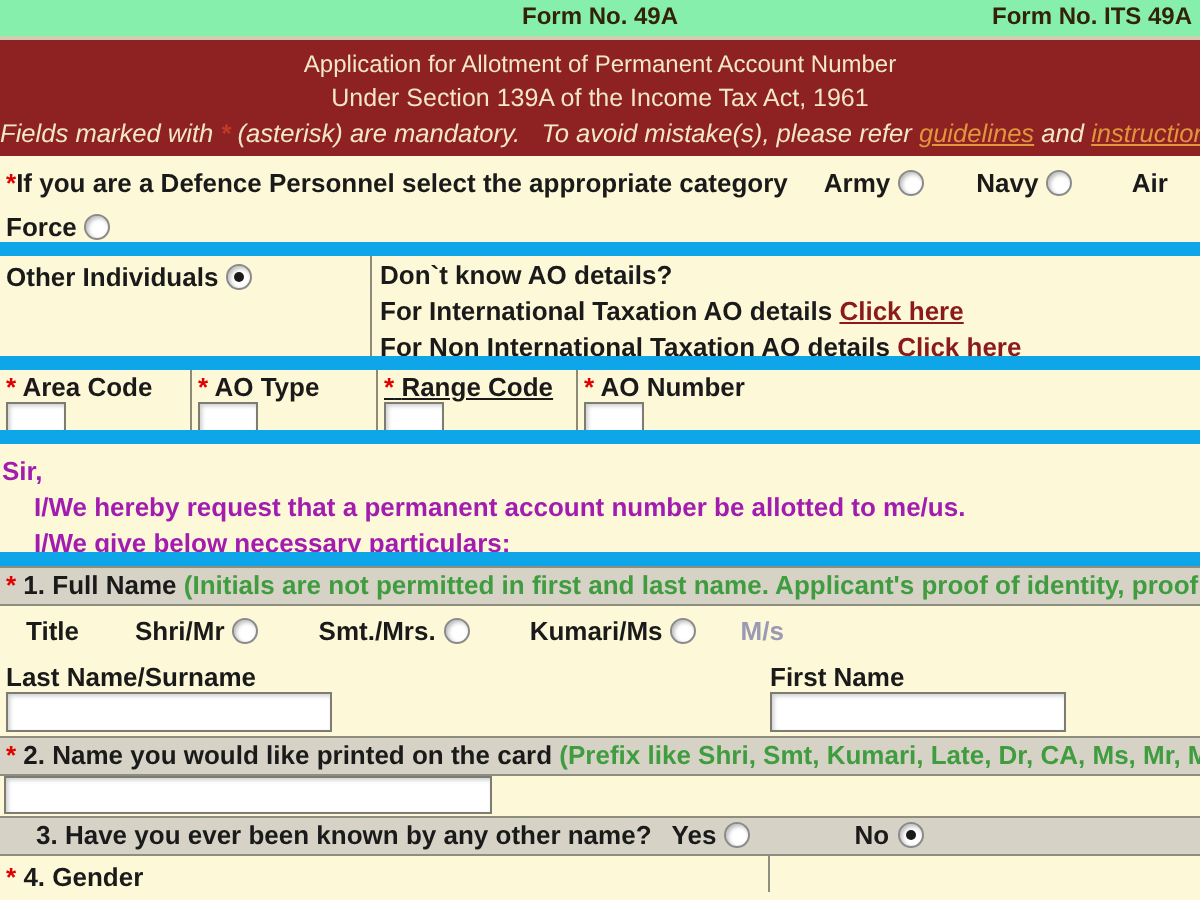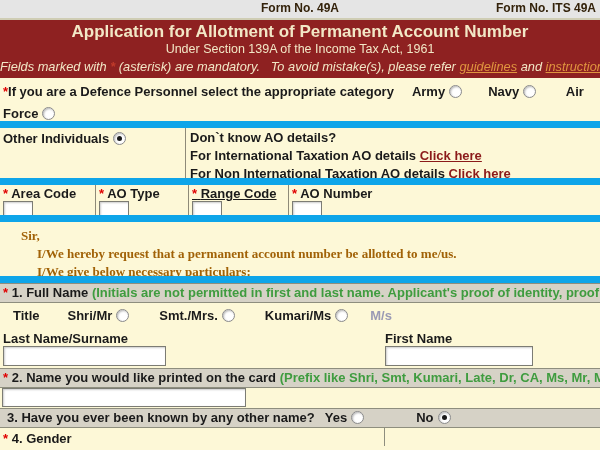--- a/index.html
+++ b/index.html
@@ -4,32 +4,32 @@
 <style>
   * { margin:0; padding:0; box-sizing:border-box; }
   html,body { background:#fdf8d7; }
   .page {
     position:relative; width:600px; height:450px; overflow:hidden;
     font-family:"Liberation Sans","DejaVu Sans",sans-serif;
     background:#fdf8d7; color:#1a1a1a;
   }
   
   .topbar {
-    position:relative; height:18px; background:#e5e5e5;
+    position:relative; height:18px; background:#86efac;
     font-size:12px; font-weight:700; color:#33220a;
     text-align:center; line-height:17px;
   }
   .tb-right { position:absolute; right:4px; top:0; }
   .divline { height:2px; background:#cfcdb4; }
   
   .maroon {
     height:58px; background:#8e2121; color:#f2e7c6;
     text-align:center; padding-top:3px;
   }
-  .m-title { font-size:17px; font-weight:700; line-height:18px; }
+  .m-title { font-size:12px; font-weight:400; line-height:18px; }
   .m-sub { font-size:12.5px; line-height:17px; }
   .m-note { font-size:12.8px; font-style:italic; line-height:18px; white-space:pre; }
   .m-ast { color:#c03a2a; font-weight:700; }
   .hlink { color:#e0953f; text-decoration:underline; cursor:pointer; }
   .dlink { color:#8b1a1a; text-decoration:underline; cursor:pointer; font-weight:700; }
   
   .ast { color:#e00000; font-weight:700; }
   .blab { font-weight:700; font-size:13px; }
   .radio {
     display:inline-block; width:13px; height:13px; border-radius:50%;
@@ -58,21 +58,21 @@
   .cat-left { width:185px; padding:3px 0 0 3px; font-size:13px; }
   .cat-right { flex:1; border-left:1px solid #8e8a78; padding:1px 0 0 4px; font-size:13px; line-height:18px; }
   
   .aocodes { height:37px; display:flex; font-size:13px; }
   .aocol { padding:1px 0 0 3px; }
   .aocol + .aocol { border-left:1px solid #8e8a78; }
   .aocol .blab { display:block; line-height:15px; }
   .aocol input { width:30px; height:19px; margin-top:0; }
   .c1 { width:95px; } .c2 { width:93px; } .c3 { width:100px;text-decoration:underline; } .c4 { flex:1; }
   
-  .sir { height:61px; padding:5px 0 0 21px; font-size:13px; font-weight:700; line-height:18px; color:#a16207;font-family:Liberation Serif, serif; }
+  .sir { height:61px; padding:5px 0 0 1px; font-size:13px; font-weight:700; line-height:18px; color:#a21caf; }
   .sir .ind { padding-left:16px; }
   
   .secbar {
     background:#d6d2c6; border-top:1px solid #8e8e7e; border-bottom:1px solid #8e8e7e;
     font-size:13px; white-space:nowrap; overflow:hidden; padding-left:3px;
   }
   .bar1 { height:20px; line-height:18px; }
   .hint { color:#3f9c3f; font-weight:700; }
   
   .titlerow { height:27px; padding:5px 0 0 13px; font-size:13px; }
@@ -82,21 +82,21 @@
   
   .namesrow { height:38px; position:relative; font-size:13px; }
   .fld { position:absolute; top:1px; }
   .fld .blab { display:block; line-height:15px; }
   .lastname { left:3px; } .firstname { left:385px; }
   .lastname input { width:163px; } .firstname input { width:148px; }
   
   .sec2row { height:20px; padding-left:2px; }
   .sec2row input { width:244px; height:19px; display:block; }
   
-  .bar3 { height:20px; line-height:18px; padding-left:7px; }
+  .bar3 { height:20px; line-height:18px; padding-left:18px; }
   .bar3 .gap1 { margin-left:10px; } .bar3 .gap2 { margin-left:52px; }
   
   .genderrow { height:22px; display:flex; border-bottom:none; font-size:13px;flex-direction:column; }
   .gen-left { width:385px; padding:3px 0 0 3px; border-right:1px solid #8e8e7e; }
   .gen-right { flex:1; padding:3px 0 0 3px; }
   .gen-right .opt { font-weight:400; white-space:nowrap;padding-left:27px; }
   .ml34 { margin-left:34px; }
 </style>
 </head>
 <body>

